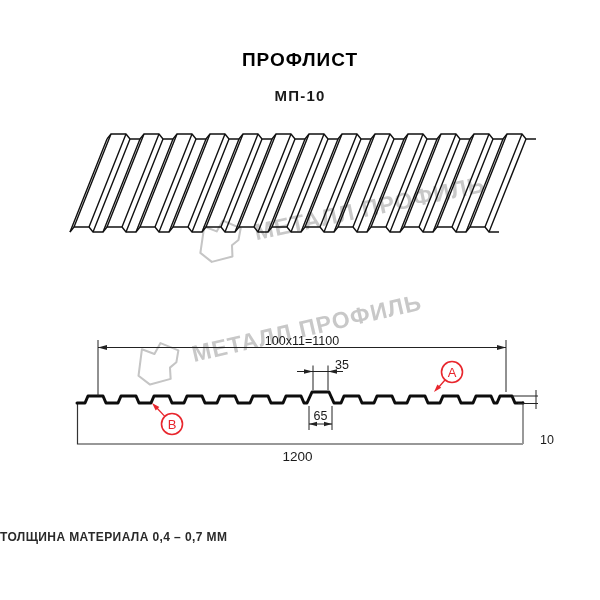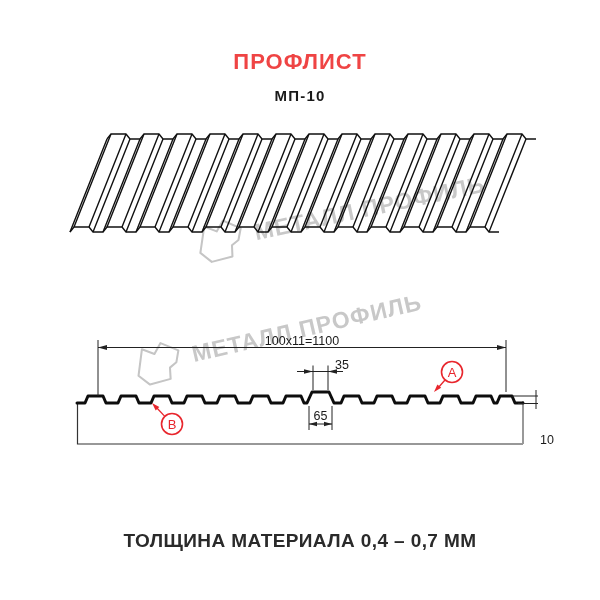--- a/index.html
+++ b/index.html
@@ -4,22 +4,22 @@
 <style>
   html,body{margin:0;padding:0;}
   body{
     width:600px;height:600px;background:#ffffff;
     font-family:"Liberation Sans",sans-serif;
     position:relative;overflow:hidden;color:#161616;
   }
   .page{position:absolute;inset:0;}
   .title{
     position:absolute;left:0;right:0;top:49px;
-    text-align:center;font-size:22px;font-weight:bold;
-    letter-spacing:1px;color:#ef4444;
+    text-align:center;font-size:19px;font-weight:bold;
+    letter-spacing:1px;color:#000000;
   }
   .subtitle{
     position:absolute;left:0;right:0;top:87px;
     text-align:center;font-size:15px;font-weight:700;
     letter-spacing:1.2px;color:#1a1a1a;
   }
   .watermark{
     position:absolute;display:flex;align-items:center;gap:9px;
     color:#c8c8c8;font-weight:bold;font-size:23px;letter-spacing:1px;
     white-space:nowrap;z-index:1;
@@ -27,21 +27,21 @@
   .wm1{left:195px;top:224px;transform:rotate(-12deg);transform-origin:0 50%;}
   .wm2{left:133px;top:347px;transform:rotate(-13deg);transform-origin:0 50%;}
   svg.drawing{position:absolute;left:0;top:0;z-index:2;}
   .dim-label{
     position:absolute;z-index:3;font-size:12.5px;color:#1a1a1a;
   }
   .center{text-align:center;}
   .marker-text{font-size:13px;font-weight:400;}
   .footer{
     position:absolute;left:0;right:0;top:530px;z-index:3;
-    text-align:center;font-size:19px;font-weight:600;
+    font-size:12px;font-weight:600;
     letter-spacing:0.4px;color:#2a2a2a;
   }
 </style>
 </head>
 <body>
 
 <div class="page">
 
   <div class="title">ПРОФЛИСТ</div>
   <div class="subtitle">МП-10</div>
@@ -111,15 +111,16 @@
     <line x1="164.8" y1="416.4" x2="155" y2="406" stroke="#e8262d" stroke-width="1.3"></line>
     <polygon points="152,403 159.3,407.1 155.7,410.5" fill="#e8262d"></polygon>
     <circle cx="172" cy="424" r="10.5" fill="#ffffff" stroke="#e8262d" stroke-width="1.6"></circle>
     <text class="marker-text" x="172" y="428.5" text-anchor="middle" fill="#e8262d">B</text>
   </svg>
 
   <div class="dim-label center" style="left:227px;top:334px;width:150px;">100x11=1100</div>
   <div class="dim-label center" style="left:330px;top:358px;width:24px;">35</div>
   <div class="dim-label center" style="left:308px;top:409px;width:25px;">65</div>
   <div class="dim-label" style="left:540px;top:389px;margin-top:44px;">10</div>
+  <div class="dim-label center" style="left:220px;top:449px;width:155px;font-size:13.5px;">1200</div>
 
   <div class="footer">ТОЛЩИНА МАТЕРИАЛА 0,4 – 0,7 ММ</div>
 </div>
 
 </body></html>

